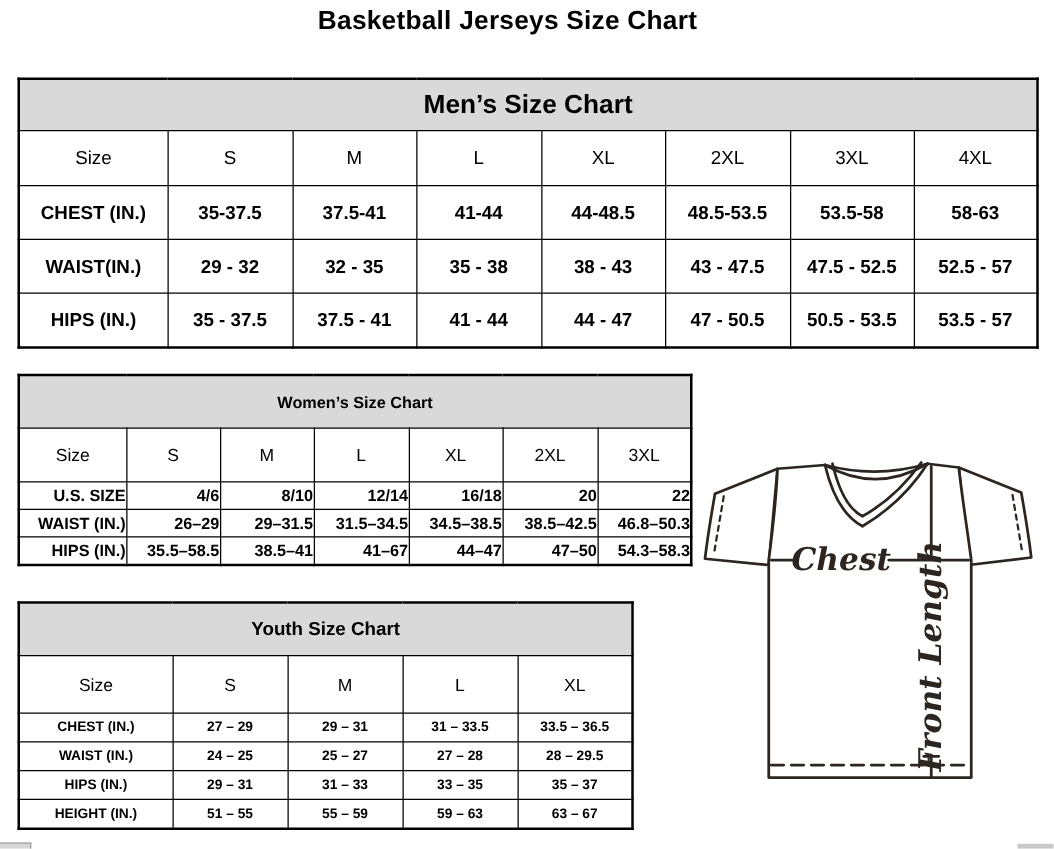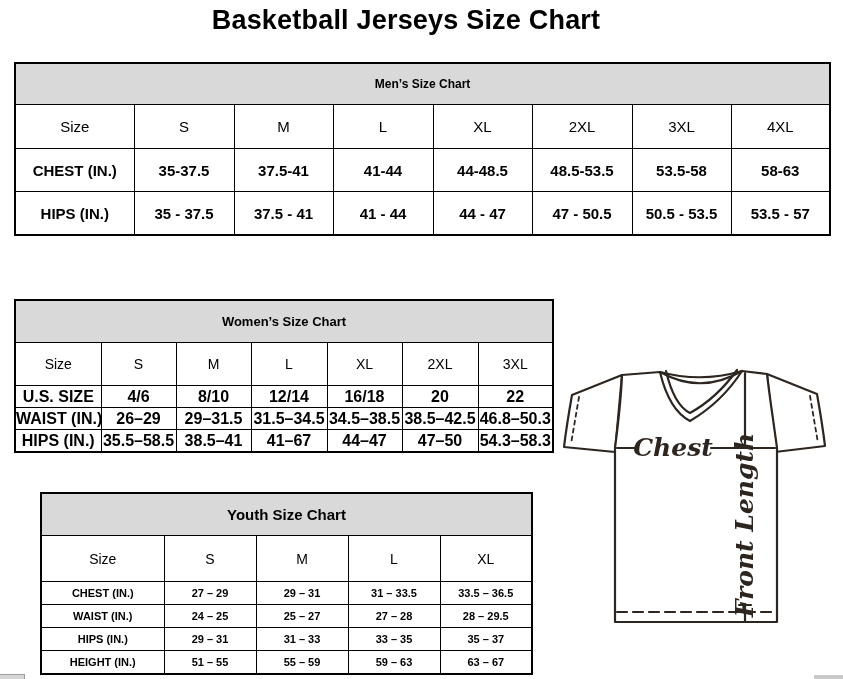--- a/index.html
+++ b/index.html
@@ -2,45 +2,45 @@
 <html><head>
 <meta charset="utf-8">
 <style>
   html,body{margin:0;padding:0;}
   body{
     width:843px;height:679px;background:#ffffff;position:relative;
     font-family:"Liberation Sans",sans-serif;color:#000;overflow:hidden;
   }
   .page-title{
     position:absolute;top:5px;left:0;width:812px;text-align:center;
-    font-size:27px;font-weight:bold;letter-spacing:.2px;
+    font-size:21px;font-weight:bold;letter-spacing:.2px;
   }
   table.size-table{
     position:absolute;border-collapse:collapse;table-layout:fixed;
     border:2px solid #000;background:#fff;
   }
   .size-table th,.size-table td{
     border:1px solid #000;text-align:center;vertical-align:middle;padding:0;
     overflow:hidden;white-space:nowrap;
   }
   tr.banner th{background:#d9d9d9;font-weight:bold;}
   .size-table th{font-weight:normal;}
   .size-table td{font-weight:bold;}
   
   .mens{left:14px;top:62px;width:815px;}
-  .mens tr.banner th{height:40px;font-size:12px;}
+  .mens tr.banner th{height:40px;font-size:21px;}
   .mens tr.head th{height:43px;font-size:15px;}
   .mens tr.data td{height:42px;font-size:15px;}
   
   .womens{left:14px;top:299px;width:538px;}
   .womens tr.banner th{height:41px;font-size:13px;}
   .womens tr.head th{height:42px;font-size:14px;}
-  .womens tr.data td{height:21px;font-size:16px;}
-  
-  .youth{left:14px;top:492px;width:491px;margin-left:26px;}
+  .womens tr.data td{height:21px;font-size:13px;text-align:right;}
+  
+  .youth{left:14px;top:481px;width:491px;}
   .youth tr.banner th{height:41px;font-size:15px;}
   .youth tr.head th{height:45px;font-size:14px;}
   .youth tr.data td{height:22px;font-size:11px;}
   
   .jersey{position:absolute;left:556px;top:364px;width:290px;height:272px;}
   .jersey-label{
     font-family:"DejaVu Serif",serif;font-style:italic;font-weight:bold;
     font-size:25px;fill:#2d2620;
   }
   
@@ -84,20 +84,30 @@
     <td>CHEST (IN.)</td>
     <td>35-37.5</td>
     <td>37.5-41</td>
     <td>41-44</td>
     <td>44-48.5</td>
     <td>48.5-53.5</td>
     <td>53.5-58</td>
     <td>58-63</td>
   </tr>
   <tr class="data">
+    <td>WAIST(IN.)</td>
+    <td>29 - 32</td>
+    <td>32 - 35</td>
+    <td>35 - 38</td>
+    <td>38 - 43</td>
+    <td>43 - 47.5</td>
+    <td>47.5 - 52.5</td>
+    <td>52.5 - 57</td>
+  </tr>
+  <tr class="data">
     <td>HIPS (IN.)</td>
     <td>35 - 37.5</td>
     <td>37.5 - 41</td>
     <td>41 - 44</td>
     <td>44 - 47</td>
     <td>47 - 50.5</td>
     <td>50.5 - 53.5</td>
     <td>53.5 - 57</td>
   </tr>
 </tbody>

